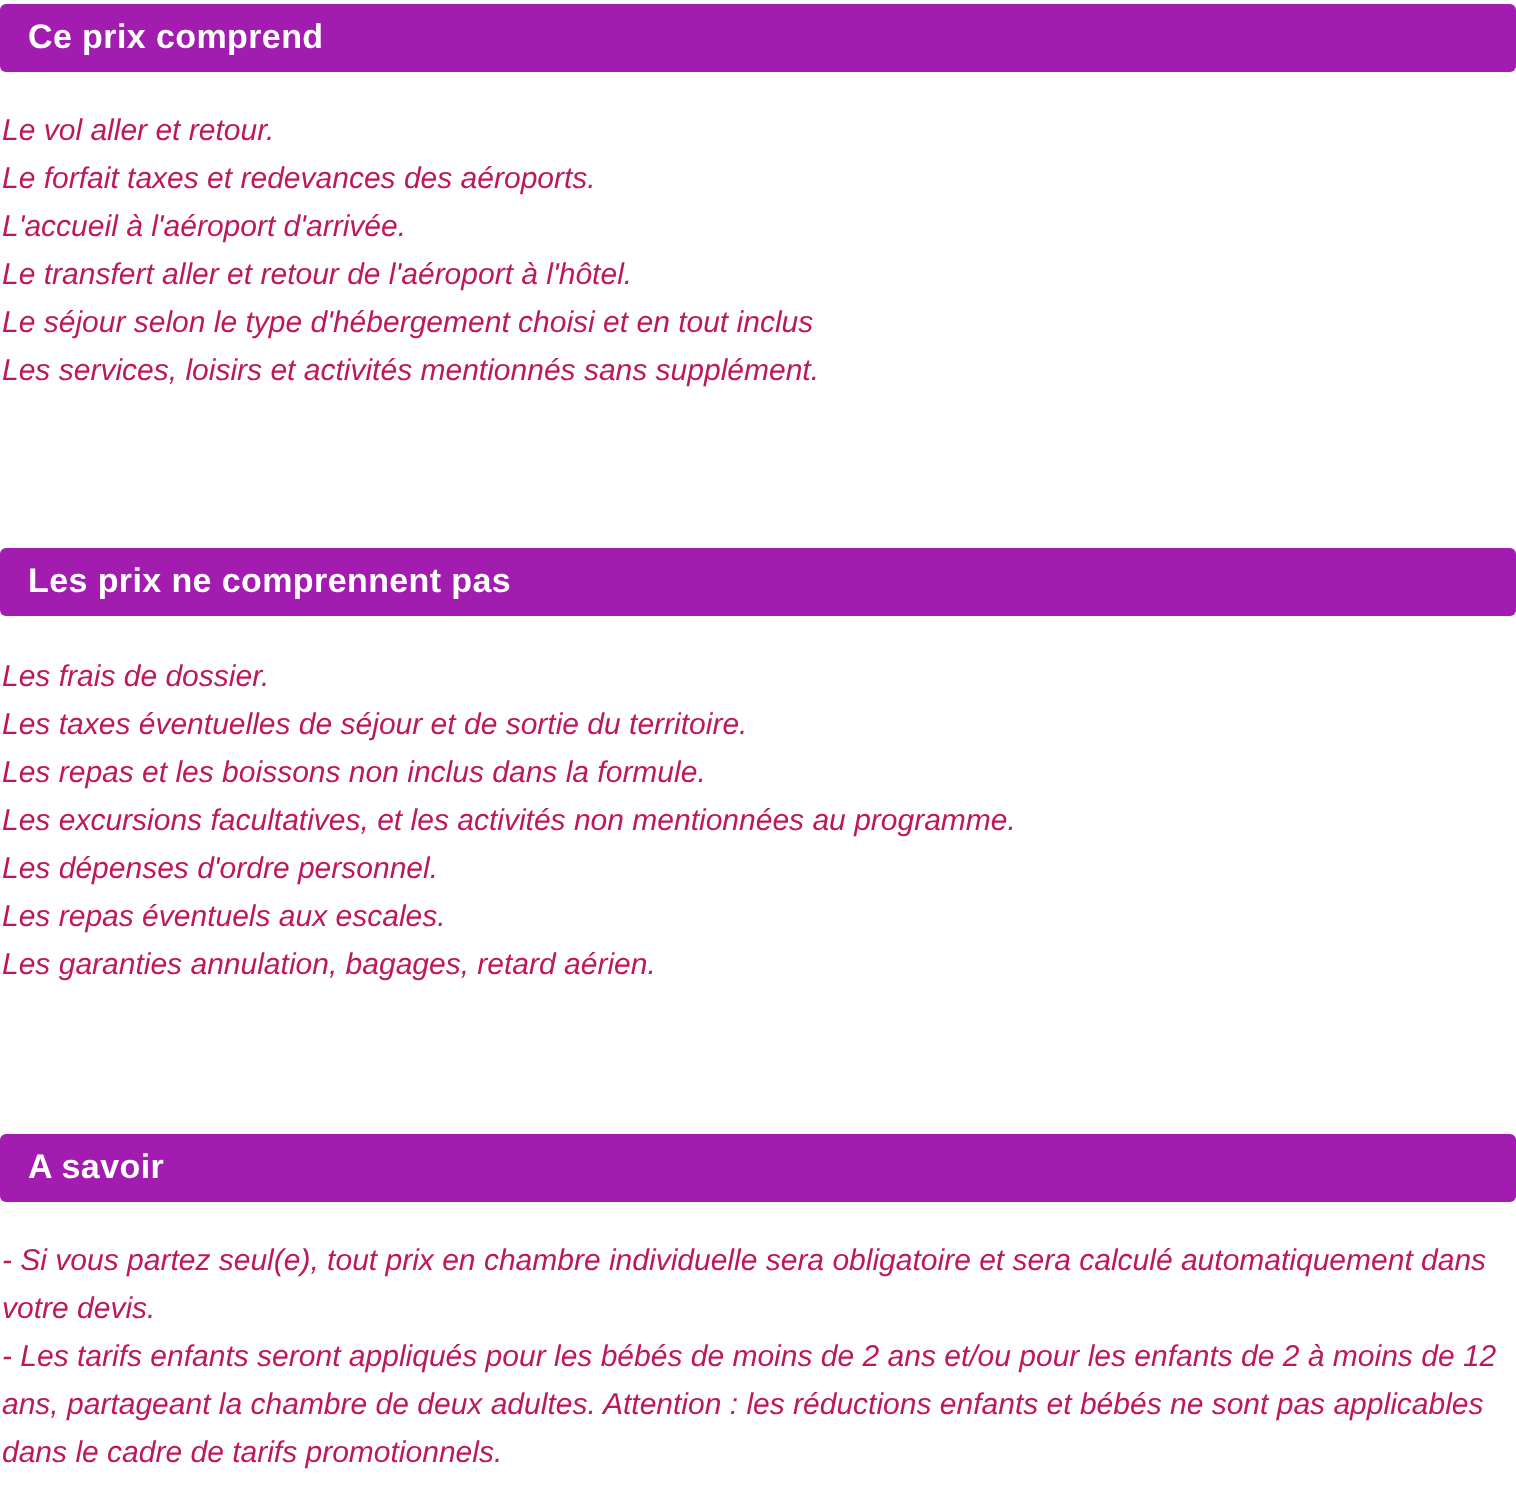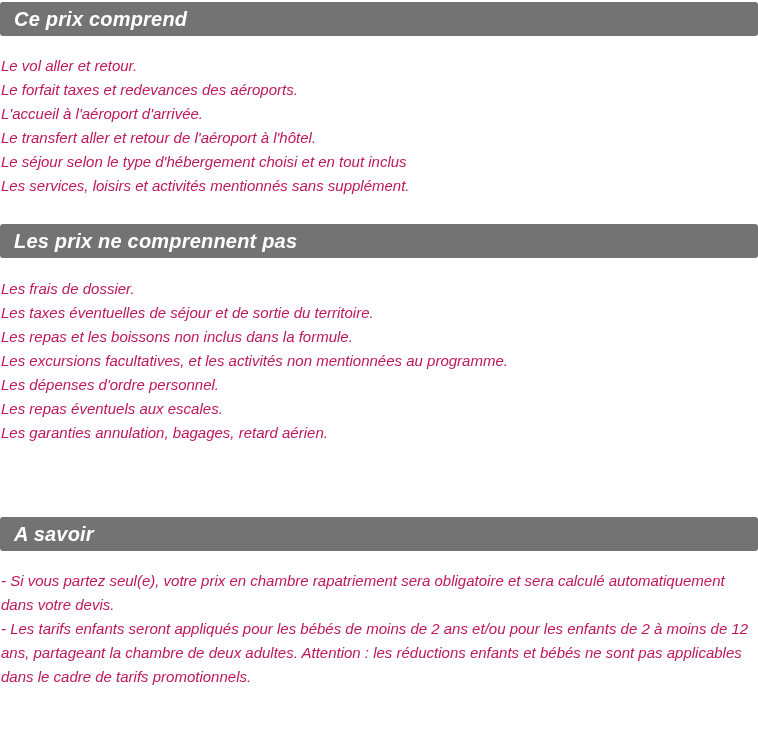--- a/index.html
+++ b/index.html
@@ -12,46 +12,45 @@
     font-family: "Liberation Sans", sans-serif;
     color: #55575b;
     -webkit-font-smoothing: antialiased;
   }
   .page {
     width: 758px;
   }
   .section-header {
     height: 34px;
     line-height: 34px;
-    background: #737373;
+    background: #a21caf;
     color: #ffffff;
-    font-style: italic;
     font-weight: bold;
-    font-size: 20px;
+    font-size: 17px;
     padding-left: 14px;
     box-sizing: border-box;
     border-radius: 3px;
     letter-spacing: 0.2px;
   }
   .section:first-child .section-header {
     margin-top: 2px;
   }
   .section-body {
     padding: 0 0 0 1px;
     font-style: italic;
     font-size: 15px;
     line-height: 24px;
     color: #be185d;
   }
   .section-body p.line {
     margin: 0;
     padding: 0;
   }
   #section-1 .section-body { margin-top: 18px; }
-  #section-2 .section-header { margin-top: 26px; }
+  #section-2 .section-header { margin-top: 76px; }
   #section-2 .section-body { margin-top: 19px; }
   #section-3 .section-header { margin-top: 72px; }
   #section-3 .section-body { margin-top: 18px; padding-bottom: 14px; }
 </style>
 </head>
 <body>
 
 <div class="page">
 
   <div class="section" id="section-1">
@@ -75,18 +74,18 @@
         <p class="line">Les excursions facultatives, et les activités non mentionnées au programme.</p>
         <p class="line">Les dépenses d'ordre personnel.</p>
         <p class="line">Les repas éventuels aux escales.</p>
         <p class="line">Les garanties annulation, bagages, retard aérien.</p>
       </div>
   </div>
 
   <div class="section" id="section-3">
     <div class="section-header">A savoir</div>
     <div class="section-body">
-        <p class="line">- Si vous partez seul(e), votre prix en chambre rapatriement sera obligatoire et sera calculé automatiquement dans votre devis.</p>
+        <p class="line">- Si vous partez seul(e), tout prix en chambre individuelle sera obligatoire et sera calculé automatiquement dans votre devis.</p>
         <p class="line">- Les tarifs enfants seront appliqués pour les bébés de moins de 2 ans et/ou pour les enfants de 2 à moins de 12 ans, partageant la chambre de deux adultes. Attention : les réductions enfants et bébés ne sont pas applicables dans le cadre de tarifs promotionnels.</p>
       </div>
   </div>
 
 </div>
 
 </body></html>

